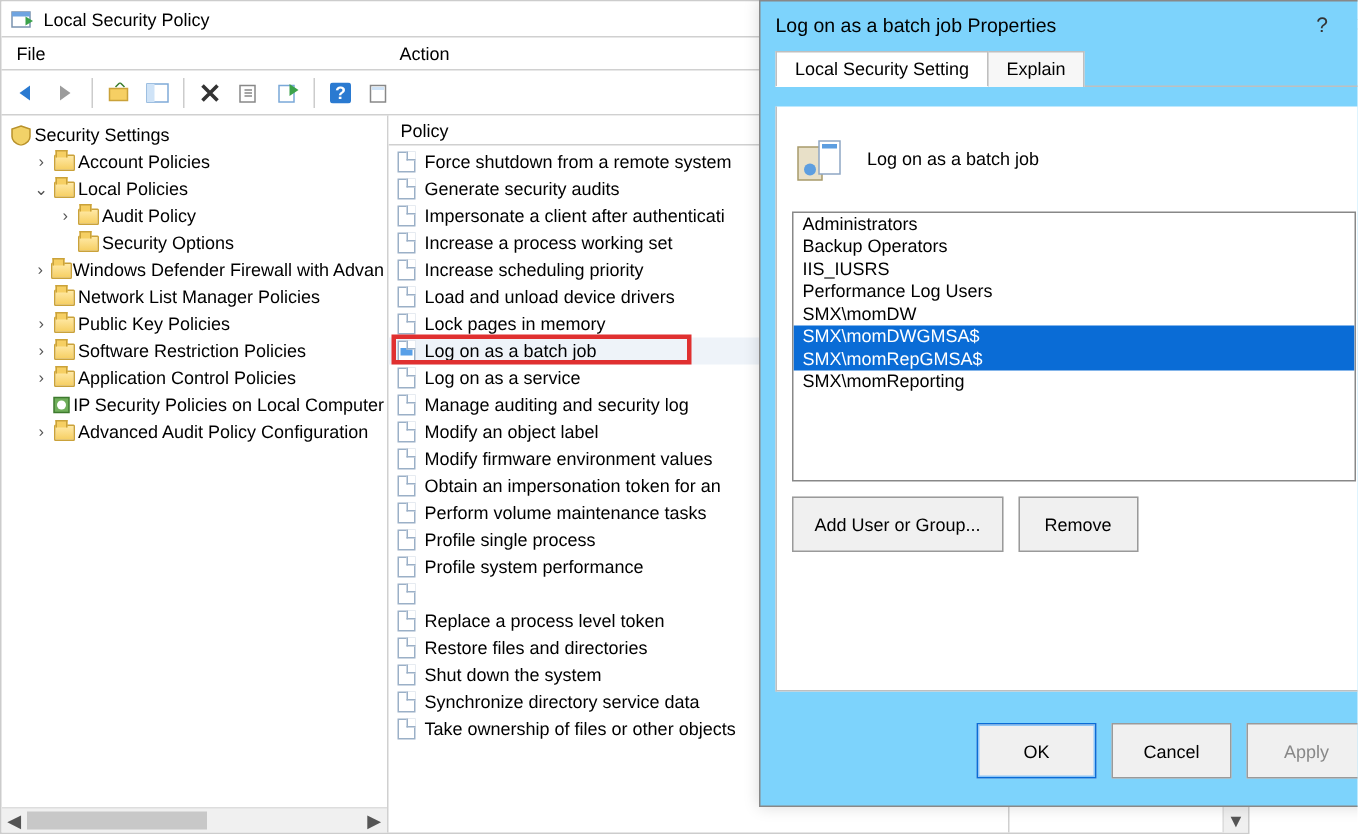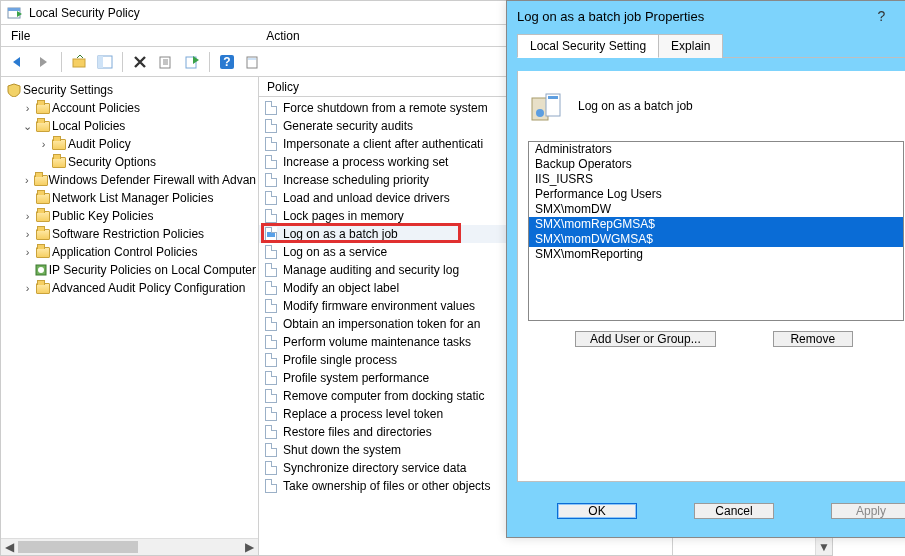--- a/index.html
+++ b/index.html
@@ -60,21 +60,21 @@
   .tabs { display: flex; border-bottom: 1px solid #bfbfbf; margin-top: 2px; }
   .tab { padding: 4px 12px; border: 1px solid #bfbfbf; border-bottom: none; background: #f7f7f7; margin-right: -1px; position: relative; top: 1px; cursor: default; }
   .tab.active { background: #fff; border-bottom: 1px solid #fff; z-index: 1; }
   .tab-panel { border: 1px solid #bfbfbf; border-top: none; flex: 1; padding: 10px; display:flex; flex-direction:column; background:#fff; }
   .policy-header { display: flex; align-items: center; gap: 14px; height: 50px; }
   .policy-header .big-icon { width: 36px; height: 36px; display:flex; align-items:center; justify-content:center; }
   .user-list { border: 1px solid #888; height: 180px; margin-top: 10px; overflow: auto; }
   .user-row { height: 15px; padding: 0 6px; display:flex; align-items:center; cursor: default; font-size: 12px; line-height:15px; }
   .user-row.sel { background: #0a6cd6; color: #fff; }
   .btn-row { display:flex; gap: 10px; margin-top: 10px; }
-  .win-btn { min-width: 80px; height: 16px; border: 1px solid #9a9a9a; background: #f0f0f0; font-size: 12px; padding: 0 14px; cursor: default; display:flex; align-items:center; justify-content:center;margin-left:47px; }
+  .win-btn { min-width: 80px; height: 37px; border: 1px solid #9a9a9a; background: #f0f0f0; font-size: 12px; padding: 0 14px; cursor: default; display:flex; align-items:center; justify-content:center; }
   .win-btn.disabled { color: #888; }
   .dlg-buttons { display:flex; justify-content: flex-end; gap: 10px; padding: 8px 4px 8px 0; }
   .win-btn.default { border: 1px solid #0a6cd6; box-shadow: inset 0 0 0 1px #8ec5f7; }
 
   
   .folder-ic { width:14px; height:11px; background: linear-gradient(#ffe9a6,#f6cf63); border:1px solid #caa23a; border-radius:1px; position:relative; }
   .folder-ic:before { content:""; position:absolute; top:-4px; left:0; width:6px; height:4px; background:#f6cf63; border:1px solid #caa23a; border-bottom:none; }
   .doc-ic { width:12px; height:14px; background:#fff; border:1px solid #9bb0c7; position:relative; }
   .doc-ic:after { content:""; position:absolute; right:-1px; top:-1px; width:5px; height:5px; background:#fff; border-left:1px solid #9bb0c7; border-bottom:1px solid #9bb0c7; }
   .doc-ic.sel-badge:before { content:""; position:absolute; left:1px; top:4px; width:8px; height:5px; background:#58a0e8; }
@@ -327,21 +327,20 @@
           <div class="list-row">
             <span class="doc-ic"></span>
             <span>Profile single process</span>
           </div>
           <div class="list-row">
             <span class="doc-ic"></span>
             <span>Profile system performance</span>
           </div>
           <div class="list-row">
             <span class="doc-ic"></span>
-            <span>Remove computer from docking static</span>
           </div>
           <div class="list-row">
             <span class="doc-ic"></span>
             <span>Replace a process level token</span>
           </div>
           <div class="list-row">
             <span class="doc-ic"></span>
             <span>Restore files and directories</span>
           </div>
           <div class="list-row">
@@ -395,22 +394,22 @@
             </svg>
         </span>
         <span>Log on as a batch job</span>
       </div>
       <div class="user-list" id="user-list">
           <div class="user-row">Administrators</div>
           <div class="user-row">Backup Operators</div>
           <div class="user-row">IIS_IUSRS</div>
           <div class="user-row">Performance Log Users</div>
           <div class="user-row">SMX\momDW</div>
+          <div class="user-row sel">SMX\momDWGMSA$</div>
           <div class="user-row sel">SMX\momRepGMSA$</div>
-          <div class="user-row sel">SMX\momDWGMSA$</div>
           <div class="user-row">SMX\momReporting</div>
         </div>
       <div class="btn-row">
         <div class="win-btn">Add User or Group...</div>
         <div class="win-btn">Remove</div>
       </div>
       <div style="flex:1"></div>
     </div>
     <div class="dlg-buttons">
       <div class="win-btn default">OK</div>

